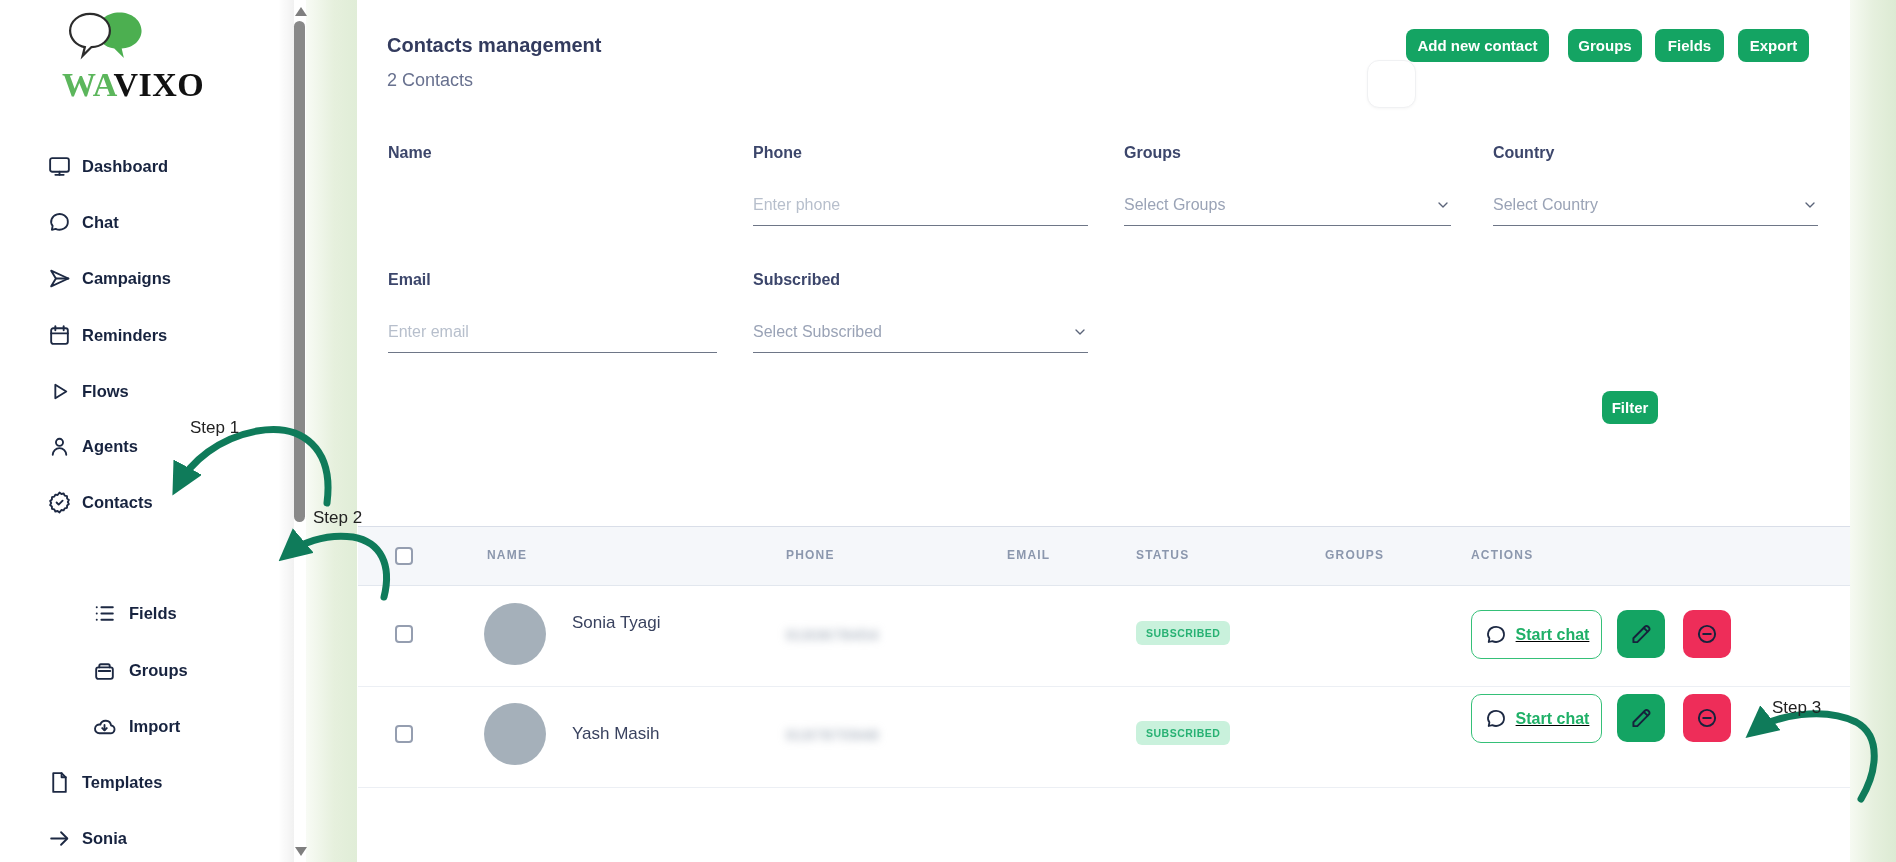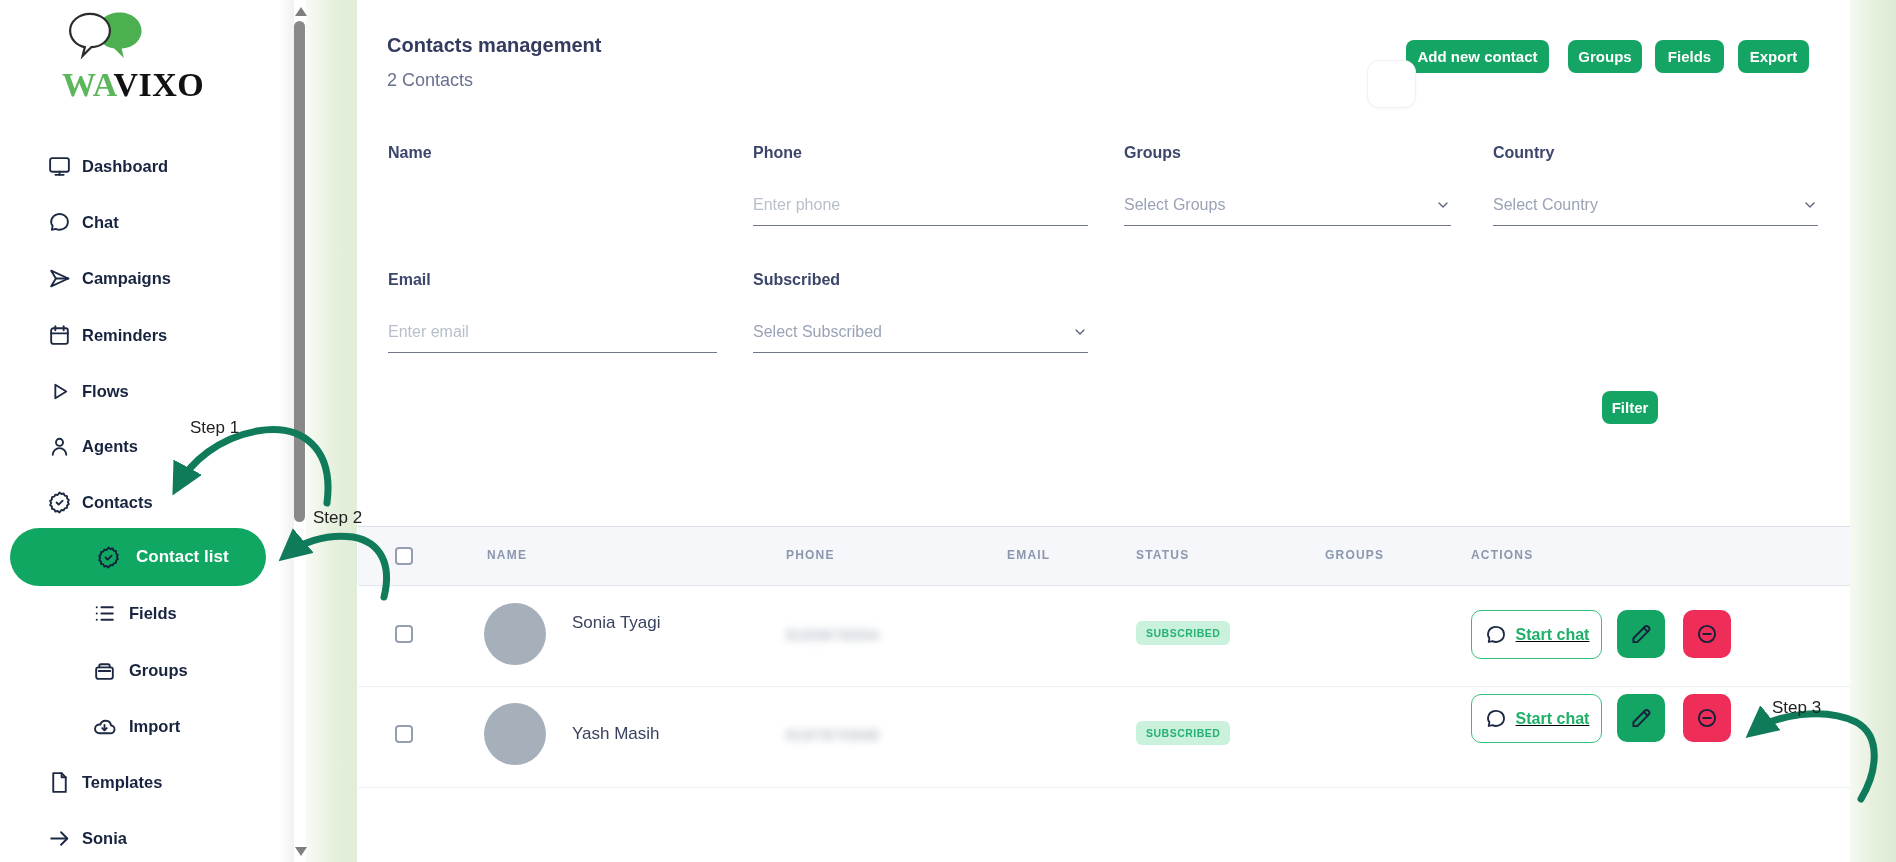--- a/index.html
+++ b/index.html
@@ -44,21 +44,21 @@
   .sb-track { position:absolute; left:292px; top:0; width:14px; height:862px; }
   .sb-up { position:absolute; left:3px; top:7px; width:0; height:0;
     border-left:6px solid transparent; border-right:6px solid transparent; border-bottom:9px solid #7f7f7f; }
   .sb-down { position:absolute; left:3px; top:847px; width:0; height:0;
     border-left:6px solid transparent; border-right:6px solid transparent; border-top:9px solid #7f7f7f; }
   .sb-thumb { position:absolute; left:2px; top:21px; width:11px; height:501px; border-radius:6px; background:#898989; }
 
   
   .page-title { position:absolute; left:387px; top:34px; font-size:20px; font-weight:700; color:#333b5e; }
   .page-subtitle { position:absolute; left:387px; top:70px; font-size:18px; color:#68718f; }
-  .top-btn { position:absolute; top:40px; height:33px; border-radius:8px; background:#14a463; color:#ffffff;
+  .top-btn { position:absolute; top:29px; height:33px; border-radius:8px; background:#14a463; color:#ffffff;
     font-size:15px; font-weight:700; display:flex; align-items:center; justify-content:center; cursor:pointer; border:none; }
   .ghost-box { position:absolute; left:1367px; top:60px; width:49px; height:48px; background:#ffffff;
     border:1px solid #f0f1f3; border-radius:12px; box-shadow:0 1px 3px rgba(0,0,0,0.04); }
 
   
   .f-field { position:absolute; }
   .f-label { position:absolute; top:0; left:0; font-size:16px; font-weight:700; color:#3c466b; }
   .f-input { position:absolute; top:40px; left:0; right:0; height:42px; border:none; outline:none;
     border-bottom:1px solid #6e7687; font-size:16px; color:#3c466b; background:transparent;
     font-family:"Liberation Sans", sans-serif; }
@@ -184,29 +184,20 @@
     <div class="nav-item" style="top:485px">
       <span class="nav-ic">
           <svg viewBox="0 0 24 24">
             <path d="M12 2.5l1.8 1.3 2.2-.4 1 2 2.2.5.1 2.2 1.7 1.4-1 2 1 2-1.7 1.4-.1 2.2-2.2.5-1 2-2.2-.4L12 21.5l-1.8-1.3-2.2.4-1-2-2.2-.5-.1-2.2L3 14.5l1-2-1-2 1.7-1.4.1-2.2 2.2-.5 1-2 2.2.4L12 2.5z"></path>
             <path d="M9.2 12l2 2 3.8-3.8"></path>
           </svg>
         </span>
       <span class="nav-lb">Contacts</span>
     </div>
 
-    <div class="active-pill">
-      <span class="nav-ic">
-          <svg viewBox="0 0 24 24">
-            <path d="M12 2.5l1.8 1.3 2.2-.4 1 2 2.2.5.1 2.2 1.7 1.4-1 2 1 2-1.7 1.4-.1 2.2-2.2.5-1 2-2.2-.4L12 21.5l-1.8-1.3-2.2.4-1-2-2.2-.5-.1-2.2L3 14.5l1-2-1-2 1.7-1.4.1-2.2 2.2-.5 1-2 2.2.4L12 2.5z"></path>
-            <path d="M9.2 12l2 2 3.8-3.8"></path>
-          </svg>
-        </span>
-      <span class="nav-lb">Contact list</span>
-    </div>
 
     <div class="nav-item nav-sub" style="top:596px">
       <span class="nav-ic">
           <svg viewBox="0 0 24 24">
             <line x1="9" y1="6" x2="20" y2="6"></line>
             <line x1="9" y1="12" x2="20" y2="12"></line>
             <line x1="9" y1="18" x2="20" y2="18"></line>
             <line x1="4.5" y1="6" x2="4.6" y2="6"></line>
             <line x1="4.5" y1="12" x2="4.6" y2="12"></line>
             <line x1="4.5" y1="18" x2="4.6" y2="18"></line>

